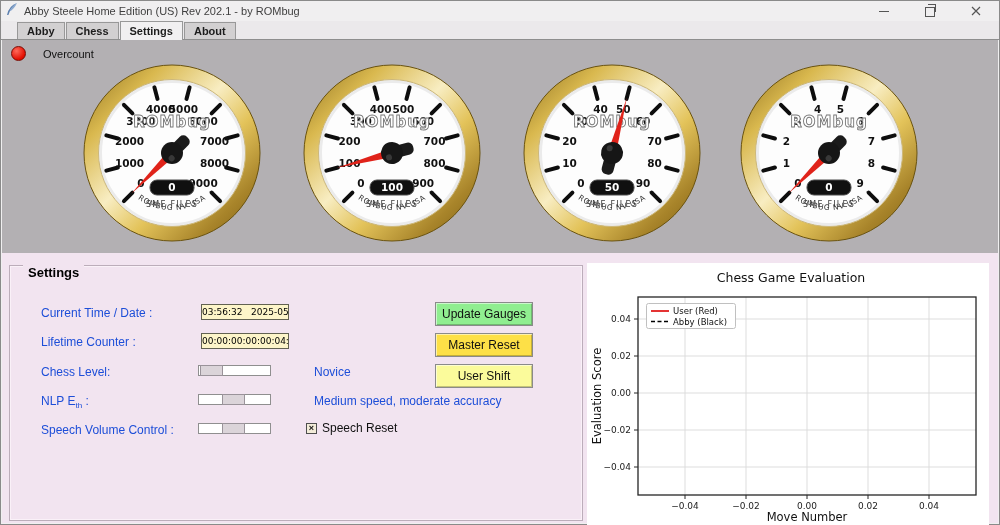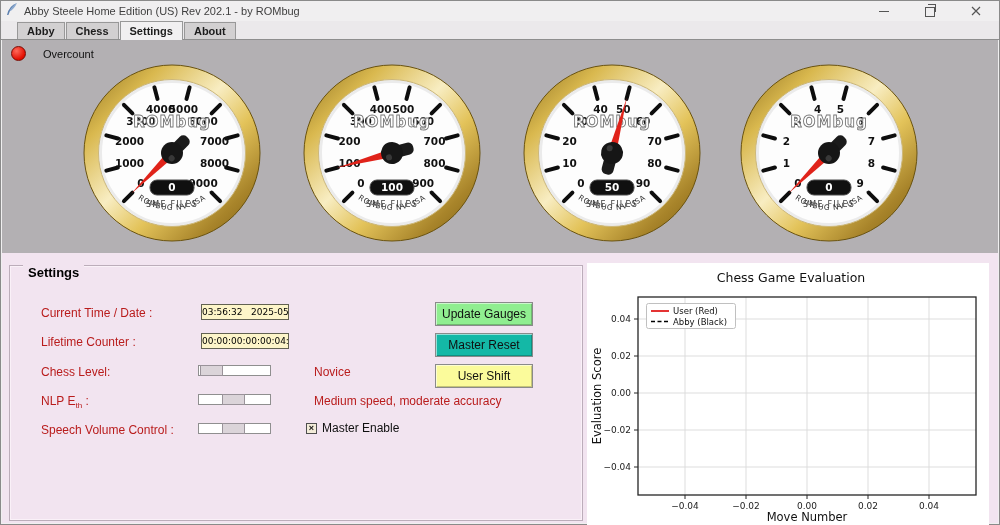--- a/index.html
+++ b/index.html
@@ -20,21 +20,21 @@
   
   .gauge-panel{position:absolute;top:39px;left:1px;right:1px;height:213px;background:#b3b0b3;}
   .overcount{position:absolute;left:9px;top:6px;display:flex;align-items:center;gap:17px;font-size:11px;color:#101010;}
   .led{width:13px;height:13px;border-radius:50%;background:radial-gradient(circle at 35% 30%,#ff6a5a,#e20d00 70%);border:1px solid #7d0a02;}
   .gauge{position:absolute;width:180px;height:180px;top:23px;}
   #gauge0{left:80px;} #gauge1{left:300px;} #gauge2{left:520px;} #gauge3{left:737px;}
   
   .settings-panel{position:absolute;top:252px;left:1px;right:1px;bottom:1px;background:#f2e4f0;}
   .lframe{position:absolute;left:7px;top:12px;width:572px;height:254px;border:1px solid #bcadba;box-shadow:inset 0 0 0 1px #faf1f8;}
   .lframe-label{position:absolute;left:13px;top:-1px;background:#f2e4f0;padding:0 5px;font-weight:bold;font-size:13px;color:#000;}
-  .slabel{position:absolute;font-size:12px;color:#b91c1c;white-space:nowrap;text-align:right;}
+  .slabel{position:absolute;font-size:12px;color:#1d4ed8;white-space:nowrap;text-align:right;}
   .entry{position:absolute;width:86px;height:12px;background:#fdf5c9;border:1px solid #626252;font-family:"DejaVu Sans",sans-serif;font-size:9px;color:#000;text-align:center;padding:1px 0;}
   .slider{position:absolute;width:71px;height:9px;background:#fff;border:1px solid #8f8f8f;}
   .thumb{position:absolute;top:-1px;width:21px;height:9px;background:#dbd4d9;border:1px solid #9a939a;}
   .checkbox{position:absolute;display:flex;align-items:center;gap:5px;font-size:12px;color:#101010;}
   .cbox{width:9px;height:9px;background:#f3ecd9;border:1px solid #4e4e4e;font-size:9px;font-weight:bold;line-height:9px;text-align:center;color:#111;}
   .sbtn{position:absolute;left:433px;width:96px;height:22px;border:1px solid #8a8a8a;box-shadow:inset 1px 1px 0 rgba(255,255,255,.55),inset -1px -1px 0 rgba(0,0,0,.22);font-size:12px;color:#101010;display:flex;align-items:center;justify-content:center;cursor:default;}
   
   .chart-canvas{position:absolute;left:586px;top:262px;width:402px;height:263px;background:#ffffff;}
 </style>
 </head>
@@ -289,25 +289,25 @@
         <div class="thumb" style="left: 23px;"></div>
       </div>
     <span class="slabel" style="left:312px;top:141px;">Medium speed, moderate accuracy</span>
 
     <span class="slabel" style="left:39px;top:170px;">Speech Volume Control :</span>
     <div class="slider" id="speech-slider" style="left:196px;top:170px;">
         <div class="thumb" style="left: 23px;"></div>
       </div>
     <div class="checkbox" style="left:304px;top:168px;">
       <span class="cbox">×</span>
-      <span>Master Enable</span>
+      <span>Speech Reset</span>
     </div>
 
     <div class="sbtn" style="top: 49px; background: rgb(144, 238, 144);">Update Gauges</div>
-    <div class="sbtn" style="top: 80px; background: #14b8a6;">Master Reset</div>
+    <div class="sbtn" style="top: 80px; background: #fde047;">Master Reset</div>
     <div class="sbtn" style="top: 111px; background: rgb(251, 251, 155);">User Shift</div>
   </div>
 
   <div class="chart-canvas" id="chart"><svg viewBox="0 0 402 263" width="402" height="263">
         <text x="204" y="19" font-family="&quot;DejaVu Sans&quot;,sans-serif" font-size="12.5" fill="#111" text-anchor="middle">Chess Game Evaluation</text>
         <line x1="98" y1="34" x2="98" y2="232" stroke="#d9d9d9" stroke-width="0.9"></line>
         <line x1="159" y1="34" x2="159" y2="232" stroke="#d9d9d9" stroke-width="0.9"></line>
         <line x1="220" y1="34" x2="220" y2="232" stroke="#d9d9d9" stroke-width="0.9"></line>
         <line x1="281" y1="34" x2="281" y2="232" stroke="#d9d9d9" stroke-width="0.9"></line>
         <line x1="342" y1="34" x2="342" y2="232" stroke="#d9d9d9" stroke-width="0.9"></line>

